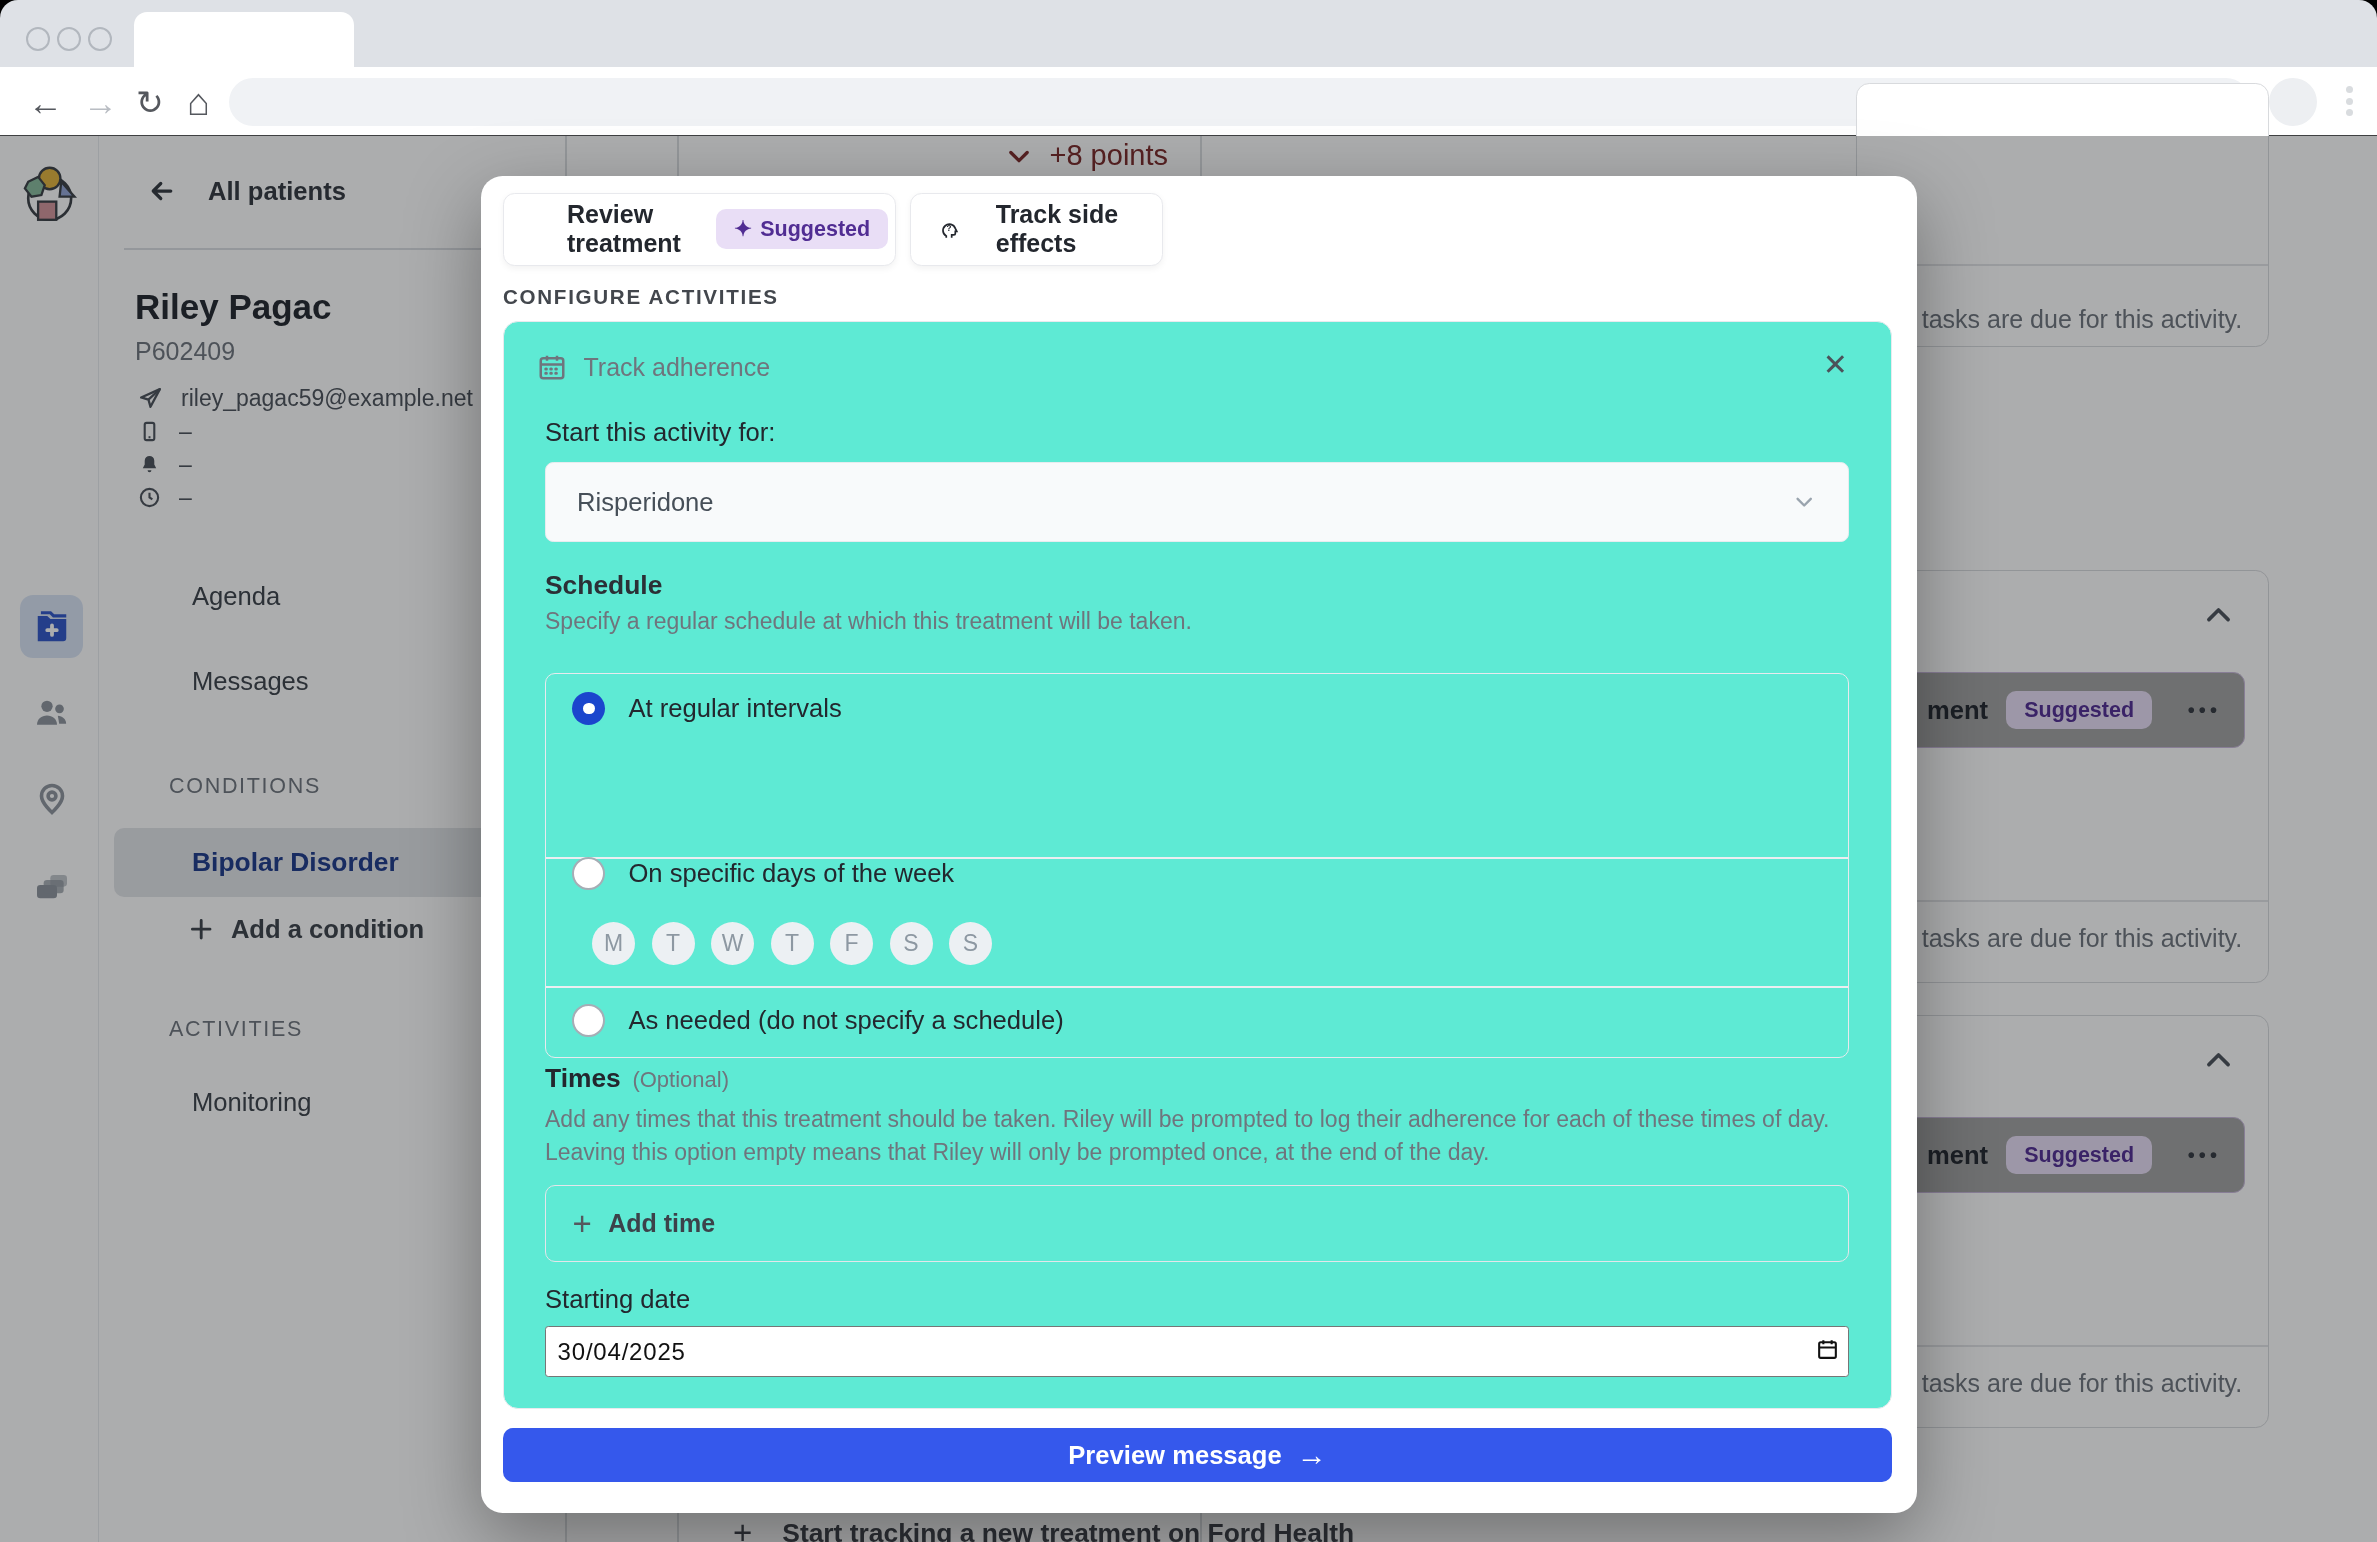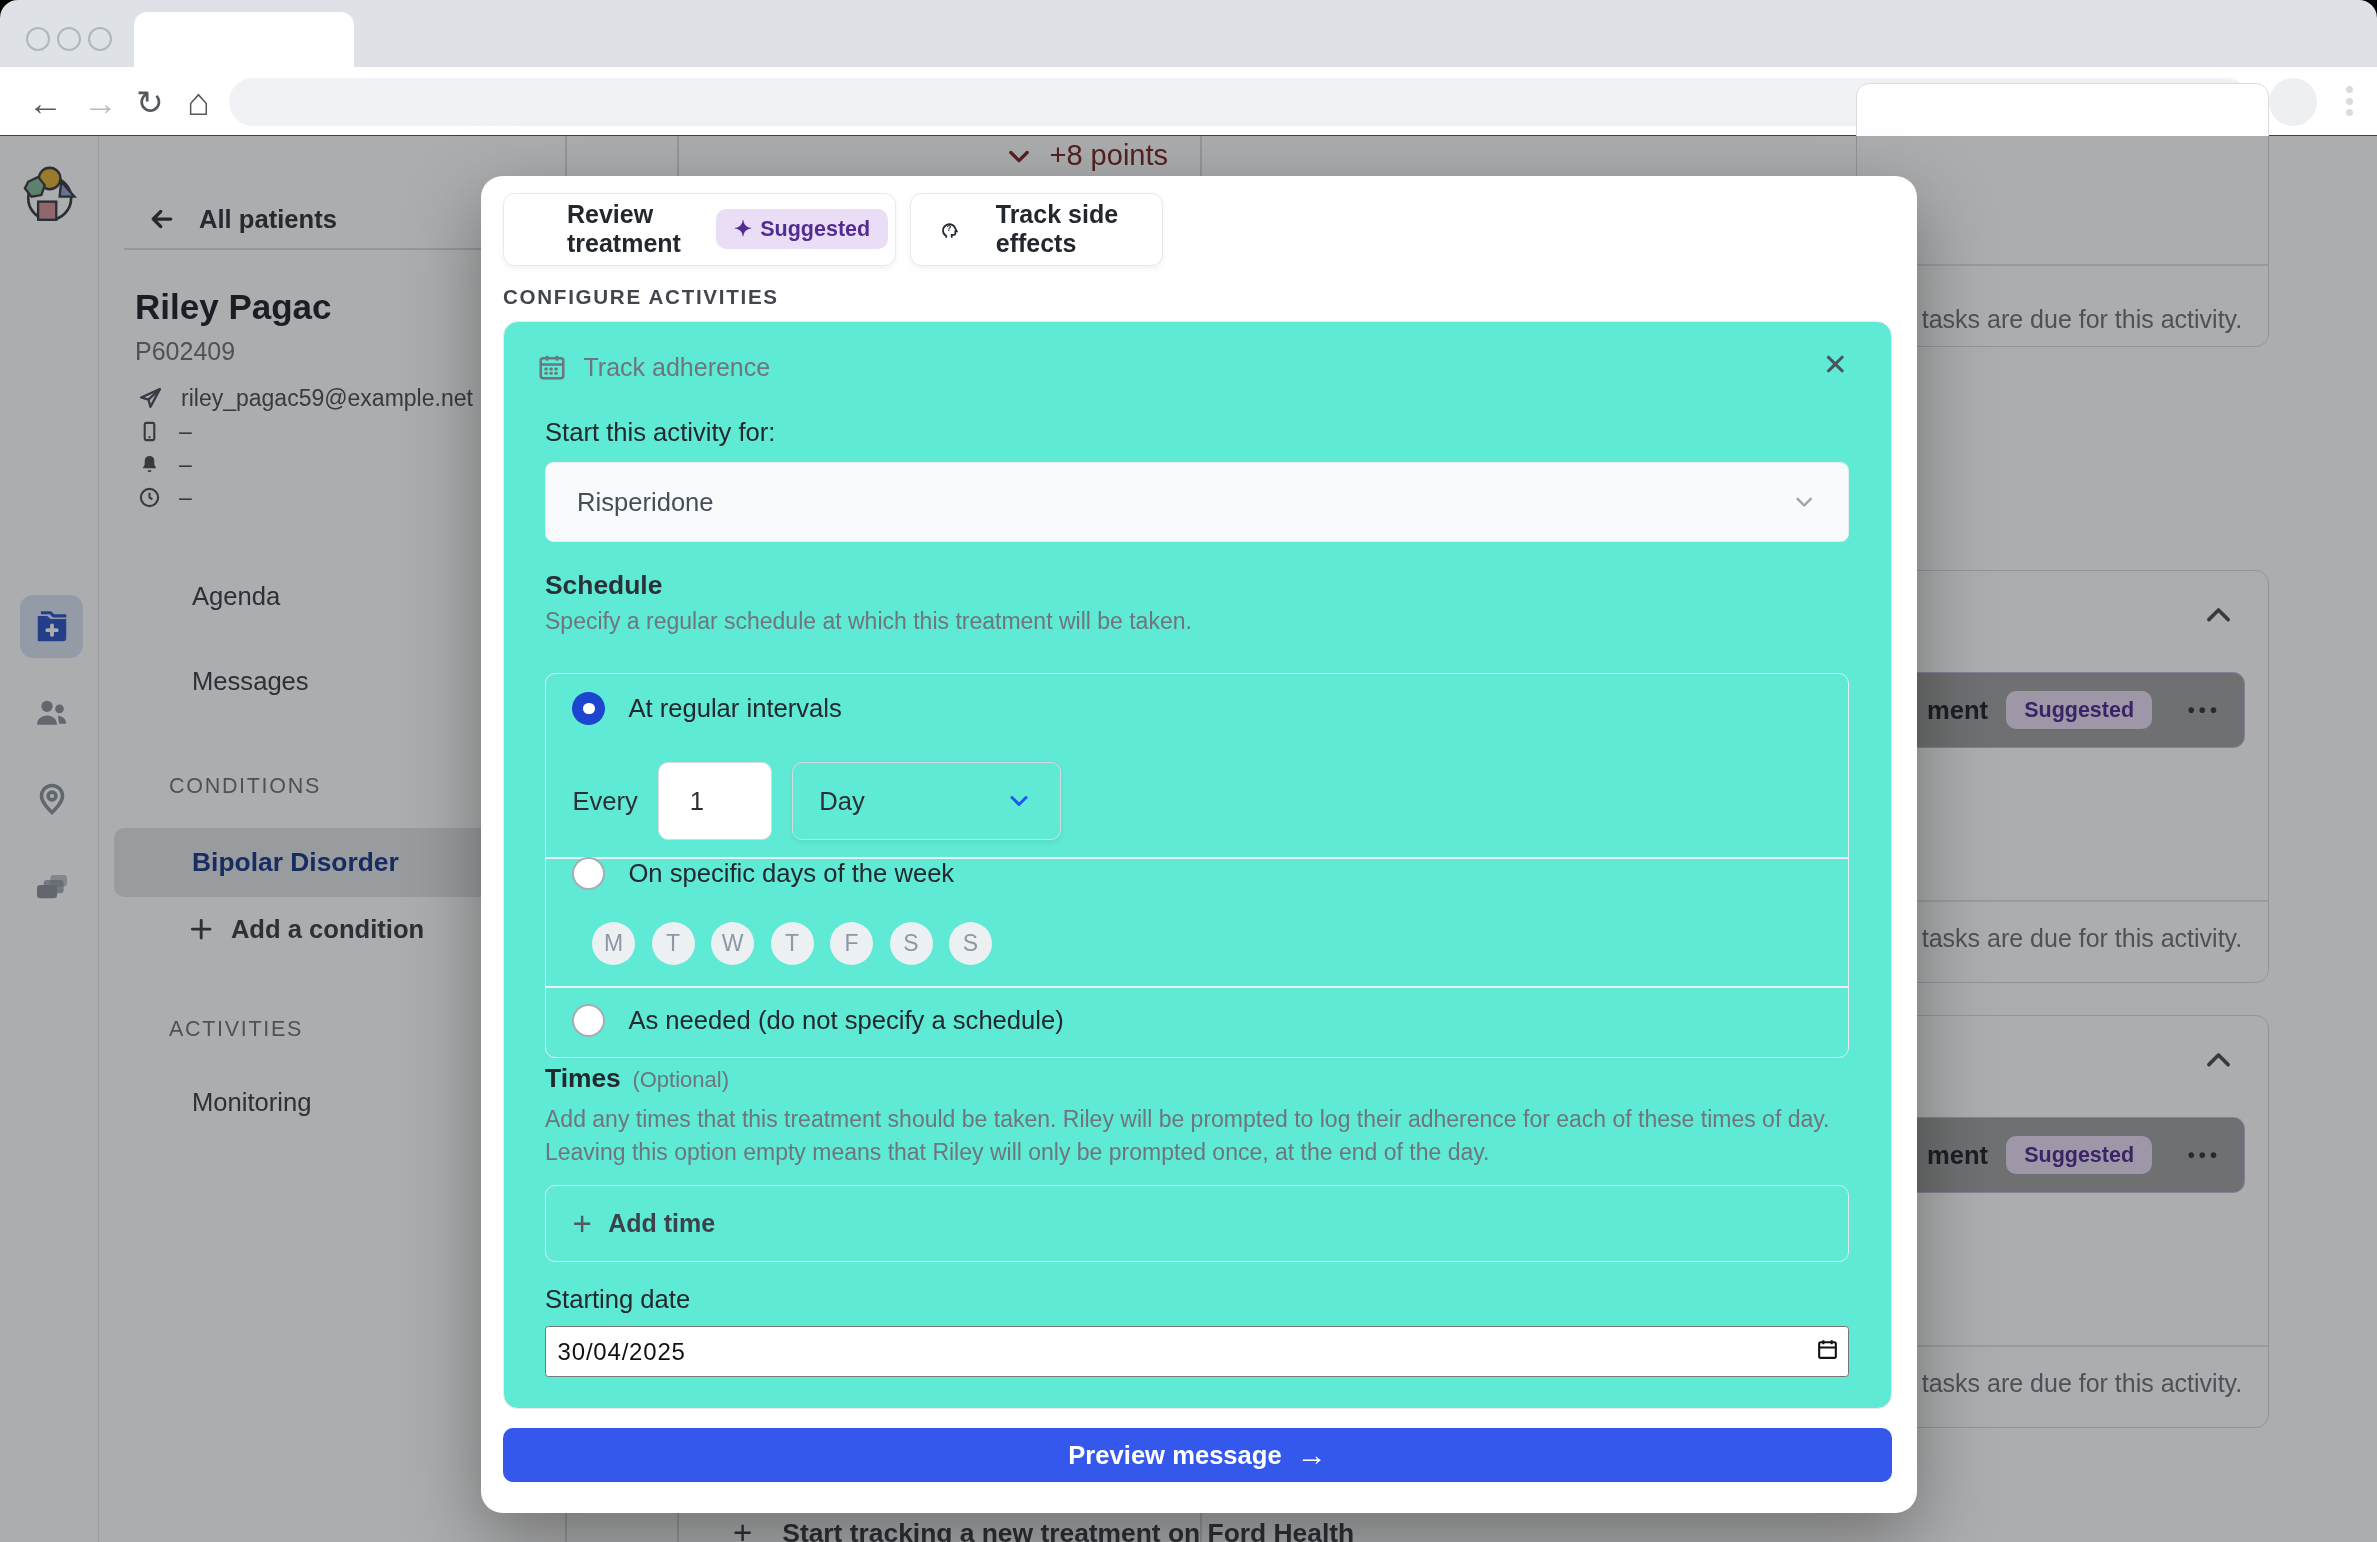--- a/index.html
+++ b/index.html
@@ -17,21 +17,21 @@
   .avatar { position:absolute; left:2269px; top:10.7px; width:48px; height:48px; border-radius:50%; background:#edeff2; }
   .menu-dots { position:absolute; left:2346px; top:15px; width:8.3px; }
   .menu-dots i { display:block; width:7.4px; height:7.4px; border-radius:50%; background:#d9dcdf; margin:4.1px 0; }
 
   
   .pagebg { position:absolute; left:0; top:135px; width:2377px; height:1407px; background:#fff; border-top:1.7px solid #3f4042; }
   .rail { position:absolute; left:0; top:136px; width:99px; height:1406px; background:#fff; border-right:1.7px solid #e9ebee; }
   .rail-item { position:absolute; left:20px; width:63px; height:63px; display:flex; align-items:center; justify-content:center; border-radius:13.2px; }
   .rail-item.active { background:#d9e4f5; }
   .vdiv { position:absolute; top:136px; width:1.7px; height:1406px; background:#dadde1; }
-  .sidebar-backrow { position:absolute; left:147px; top:176px; display:flex; align-items:center; gap:22px; color:#33383f; font-size:25.6px; font-weight:700;margin-top:28px; }
+  .sidebar-backrow { position:absolute; left:147px; top:176px; display:flex; align-items:center; gap:31px; color:#33383f; font-size:25.6px; font-weight:700; }
   .sb-divider { position:absolute; left:124px; top:248px; width:442px; height:1.7px; background:#dbdee2; }
   .patient-name { position:absolute; left:135px; top:287px; font-size:35px; font-weight:700; color:#23272e; }
   .patient-id { position:absolute; left:135px; top:337px; font-size:25px; color:#6f757d; }
   .contact-row { position:absolute; left:138px; display:flex; align-items:center; gap:18px; font-size:23px; color:#4c525a; }
   .nav-item { position:absolute; left:192px; font-size:25.6px; color:#3c424a; }
   .side-head { position:absolute; left:169px; font-size:21.5px; letter-spacing:1.7px; color:#6f757d; font-weight:400; }
   .cond-row { position:absolute; left:114px; top:828px; width:396px; height:69px; background:#e3e5e9; border-radius:10px; display:flex; align-items:center; padding-left:78px; font-size:26.4px; font-weight:700; color:#1e3a8a; }
   .add-cond { position:absolute; left:188px; top:915px; display:flex; align-items:center; gap:16.5px; font-size:25.6px; font-weight:700; color:#3c424a; }
   .points-row { position:absolute; left:1005px; top:139px; display:flex; align-items:center; gap:16.5px; color:#7c2a2a; font-size:29px; }
   .bg-card { position:absolute; width:413px; background:#fff; border:1.7px solid #d8dadd; border-radius:13.2px; }
@@ -307,32 +307,20 @@
 
       <div class="sched-head">Schedule</div>
       <div class="sched-desc">Specify a regular schedule at which this treatment will be taken.</div>
 
       <div class="sched-box">
         <div class="opt-row" style="top:18px">
           <span class="radio on"></span>
           <span>At regular intervals</span>
         </div>
 
-        <div class="every-row">
-          <span>Every</span>
-          <input class="num-input" value="1" style="">
-          <div class="unit-select">
-            <span>Day</span>
-            <span class="chev">
-              <svg width="28" height="28" viewBox="0 0 24 24" fill="none" stroke="#2456e8" stroke-width="2.6" stroke-linecap="round" stroke-linejoin="round">
-                  <path d="M6 9l6 6 6-6"></path>
-                </svg>
-            </span>
-          </div>
-        </div>
 
         <div class="box-div" style="top:183px"></div>
 
         <div class="opt-row" style="top:183px">
           <span class="radio"></span>
           <span>On specific days of the week</span>
         </div>
 
         <div class="day-chips">
           <span class="chip">M</span>

